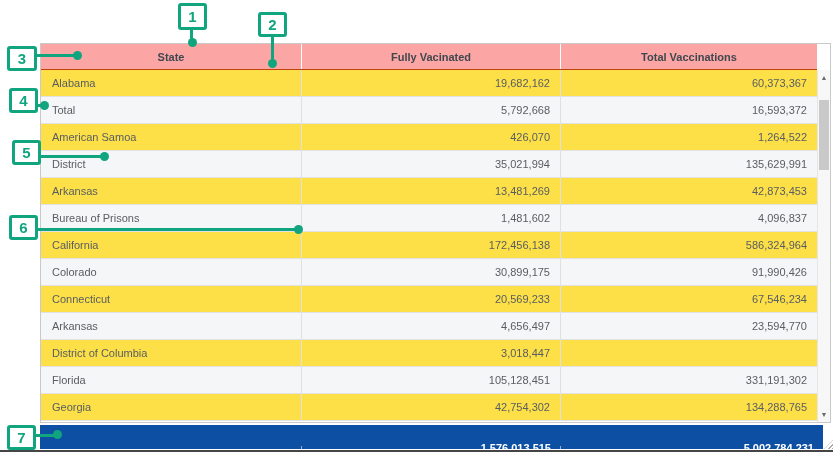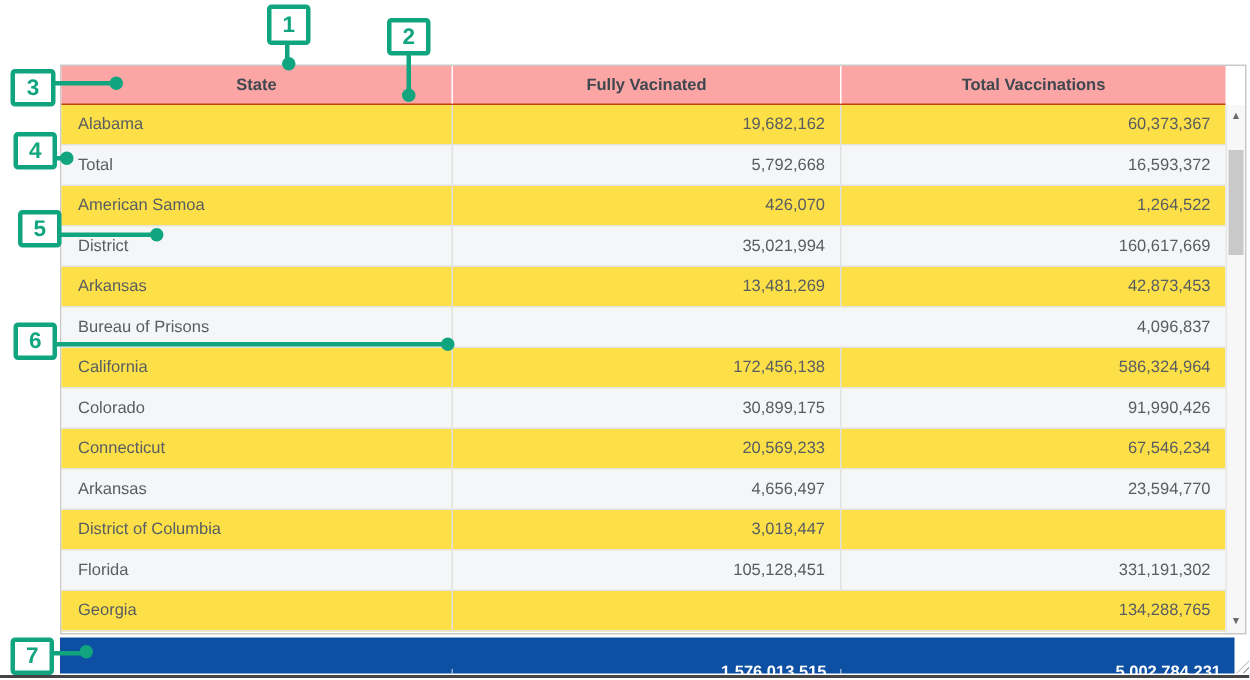--- a/index.html
+++ b/index.html
@@ -83,29 +83,30 @@
           <div class="cell c2">16,593,372</div>
         </div>
         <div class="row">
           <div class="cell c0">American Samoa</div>
           <div class="cell c1">426,070</div>
           <div class="cell c2">1,264,522</div>
         </div>
         <div class="row alt">
           <div class="cell c0">District</div>
           <div class="cell c1">35,021,994</div>
-          <div class="cell c2">160,617,669</div>
+          <div class="cell c2">135,629,991</div>
         </div>
         <div class="row">
           <div class="cell c0">Arkansas</div>
           <div class="cell c1">13,481,269</div>
           <div class="cell c2">42,873,453</div>
         </div>
         <div class="row alt">
           <div class="cell c0">Bureau of Prisons</div>
+          <div class="cell c1">1,481,602</div>
           <div class="cell c2">4,096,837</div>
         </div>
         <div class="row">
           <div class="cell c0">California</div>
           <div class="cell c1">172,456,138</div>
           <div class="cell c2">586,324,964</div>
         </div>
         <div class="row alt">
           <div class="cell c0">Colorado</div>
           <div class="cell c1">30,899,175</div>
@@ -125,20 +126,21 @@
           <div class="cell c0">District of Columbia</div>
           <div class="cell c1">3,018,447</div>
         </div>
         <div class="row alt">
           <div class="cell c0">Florida</div>
           <div class="cell c1">105,128,451</div>
           <div class="cell c2">331,191,302</div>
         </div>
         <div class="row">
           <div class="cell c0">Georgia</div>
+          <div class="cell c1">42,754,302</div>
           <div class="cell c2">134,288,765</div>
         </div>
       </div>
 
     <div class="scrollbar">
       <div class="sb-btn sb-up">▲</div>
       <div class="sb-thumb"></div>
       <div class="sb-btn sb-down">▼</div>
     </div>
   </div>

